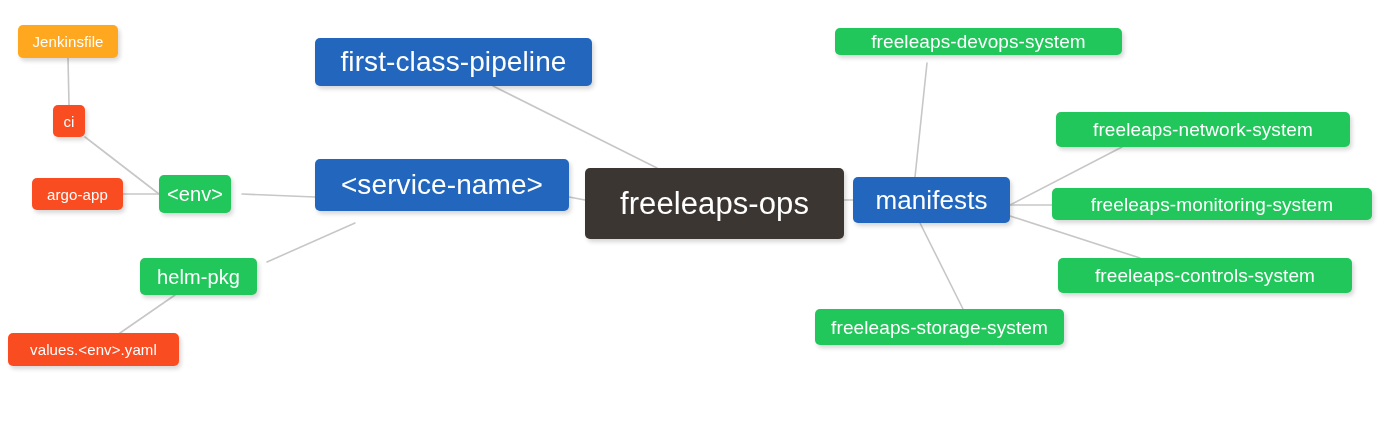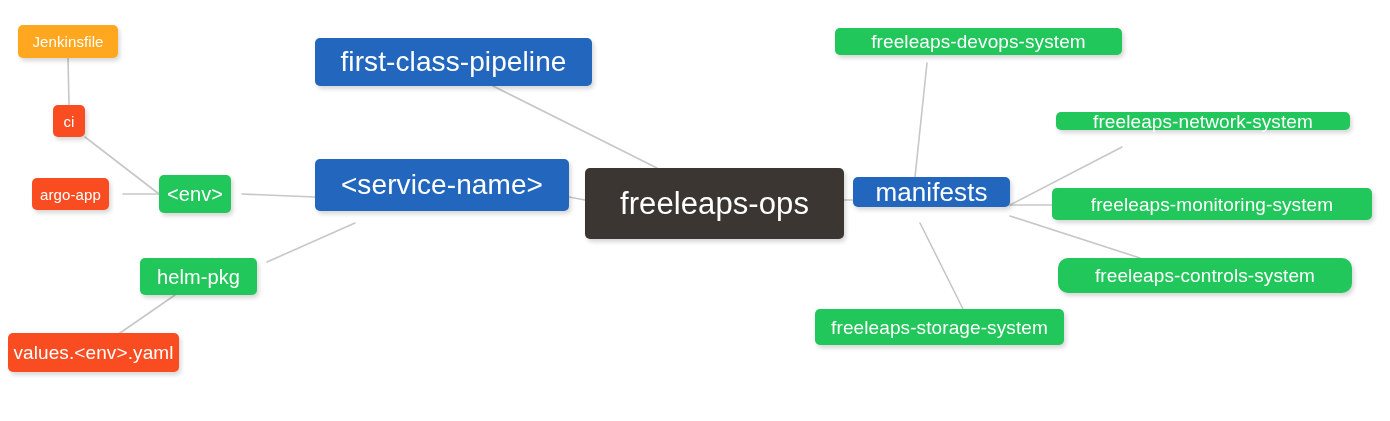--- a/index.html
+++ b/index.html
@@ -72,53 +72,53 @@
       <line x1="1010" y1="216" x2="1140" y2="258" stroke="#c7c7c7" stroke-width="1.6" stroke-linecap="round"></line>
       <line x1="920" y1="223" x2="963" y2="309" stroke="#c7c7c7" stroke-width="1.6" stroke-linecap="round"></line>
     </svg>
   <div id="node-layer">
       <div class="node c-orange" style="left: 18px; top: 25px; width: 100px; height: 33px; font-size: 15px;">
         <span class="node-label">Jenkinsfile</span>
       </div>
       <div class="node c-red" style="left: 53px; top: 105px; width: 32px; height: 32px; font-size: 15px;">
         <span class="node-label">ci</span>
       </div>
-      <div class="node c-red" style="left: 32px; top: 178px; width: 77px; height: 32px; font-size: 15px;">
+      <div class="node c-red" style="left: 32px; top: 178px; width: 91px; height: 32px; font-size: 15px;">
         <span class="node-label">argo-app</span>
       </div>
       <div class="node c-green" style="left: 159px; top: 175px; width: 72px; height: 38px; font-size: 20px;">
         <span class="node-label">&lt;env&gt;</span>
       </div>
       <div class="node c-green" style="left: 140px; top: 258px; width: 117px; height: 37px; font-size: 20px;">
         <span class="node-label">helm-pkg</span>
       </div>
-      <div class="node c-red" style="left: 8px; top: 333px; width: 171px; height: 39px; font-size: 19px;">
+      <div class="node c-red" style="left: 8px; top: 333px; width: 171px; height: 33px; font-size: 15px;">
         <span class="node-label">values.&lt;env&gt;.yaml</span>
       </div>
       <div class="node c-blue" style="left: 315px; top: 38px; width: 277px; height: 48px; font-size: 28px; justify-content: center;">
         <span class="node-label">first-class-pipeline</span>
       </div>
       <div class="node c-blue" style="left: 315px; top: 159px; width: 254px; height: 52px; font-size: 28px;">
         <span class="node-label">&lt;service-name&gt;</span>
       </div>
       <div class="node c-root" style="left: 585px; top: 168px; width: 259px; height: 71px; font-size: 31px;">
         <span class="node-label">freeleaps-ops</span>
       </div>
-      <div class="node c-blue" style="left: 853px; top: 177px; width: 157px; height: 30px; font-size: 26px;">
+      <div class="node c-blue" style="left: 853px; top: 177px; width: 157px; height: 46px; font-size: 26px;">
         <span class="node-label">manifests</span>
       </div>
       <div class="node c-green" style="left: 799px; top: 28px; width: 287px; height: 27px; font-size: 19px; margin-left: 36px;">
         <span class="node-label">freeleaps-devops-system</span>
       </div>
-      <div class="node c-green" style="left: 1056px; top: 112px; width: 294px; height: 18px; font-size: 19px;">
+      <div class="node c-green" style="left: 1056px; top: 112px; width: 294px; height: 35px; font-size: 19px;">
         <span class="node-label">freeleaps-network-system</span>
       </div>
       <div class="node c-green" style="left: 1052px; top: 188px; width: 320px; height: 32px; font-size: 19px;">
         <span class="node-label">freeleaps-monitoring-system</span>
       </div>
-      <div class="node c-green" style="left: 1058px; top: 258px; width: 294px; height: 35px; font-size: 19px; border-radius: 10px;">
+      <div class="node c-green" style="left: 1058px; top: 258px; width: 294px; height: 35px; font-size: 19px;">
         <span class="node-label">freeleaps-controls-system</span>
       </div>
       <div class="node c-green" style="left: 815px; top: 309px; width: 249px; height: 36px; font-size: 19px;">
         <span class="node-label">freeleaps-storage-system</span>
       </div>
     </div>
 </div>
 
 </body></html>

